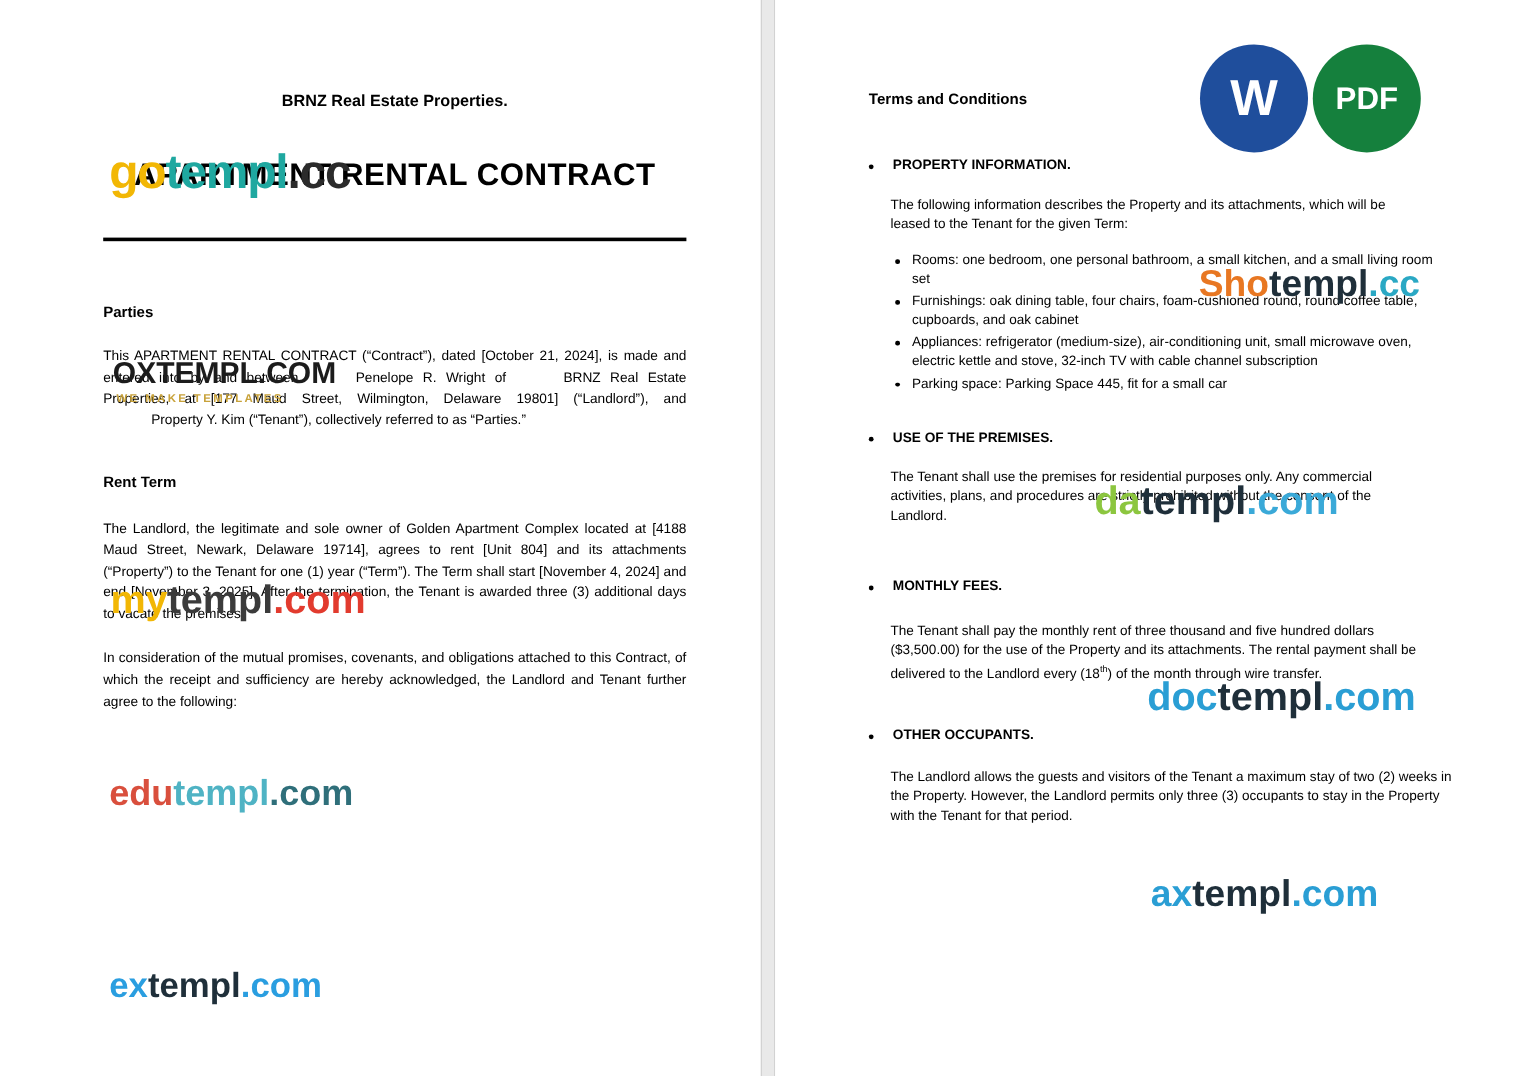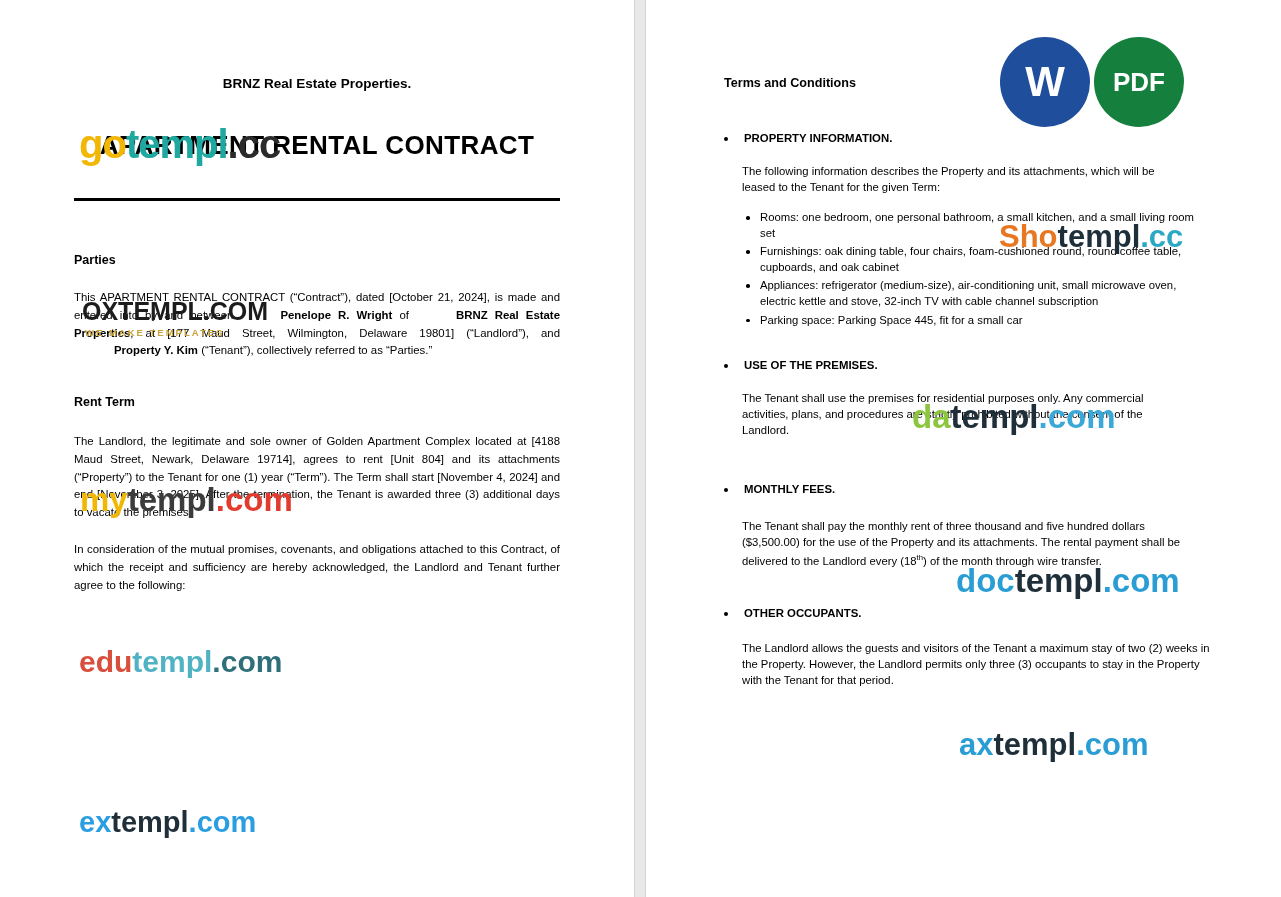--- a/index.html
+++ b/index.html
@@ -16,21 +16,21 @@
     color: #000000;
   }
 
   .page {
     position: absolute;
     top: 0;
     background: #ffffff;
     height: 897px;
   }
   .page-left {
-    left: 0;
+    left: 12px;
     width: 634px;
     box-shadow: none;
   }
   .page-right {
     left: 646px;
     width: 635px;
   }
   .gutter {
     position: absolute;
     top: 0;
@@ -92,21 +92,21 @@
     font-weight: bold;
     color: #000;
   }
   .body-par {
     position: absolute;
     font-size: 11.4px;
     line-height: 17.8px;
     color: #000;
     text-align: justify;
   }
-  .body-par b { font-weight: bold; padding-left: 40px; }
+  .body-par b { font-weight: normal; padding-left: 40px; }
 
   
   .r-title {
     position: absolute;
     left: 724px;
     top: 76px;
     font-size: 12.6px;
     font-weight: bold;
     color: #000;
   }

